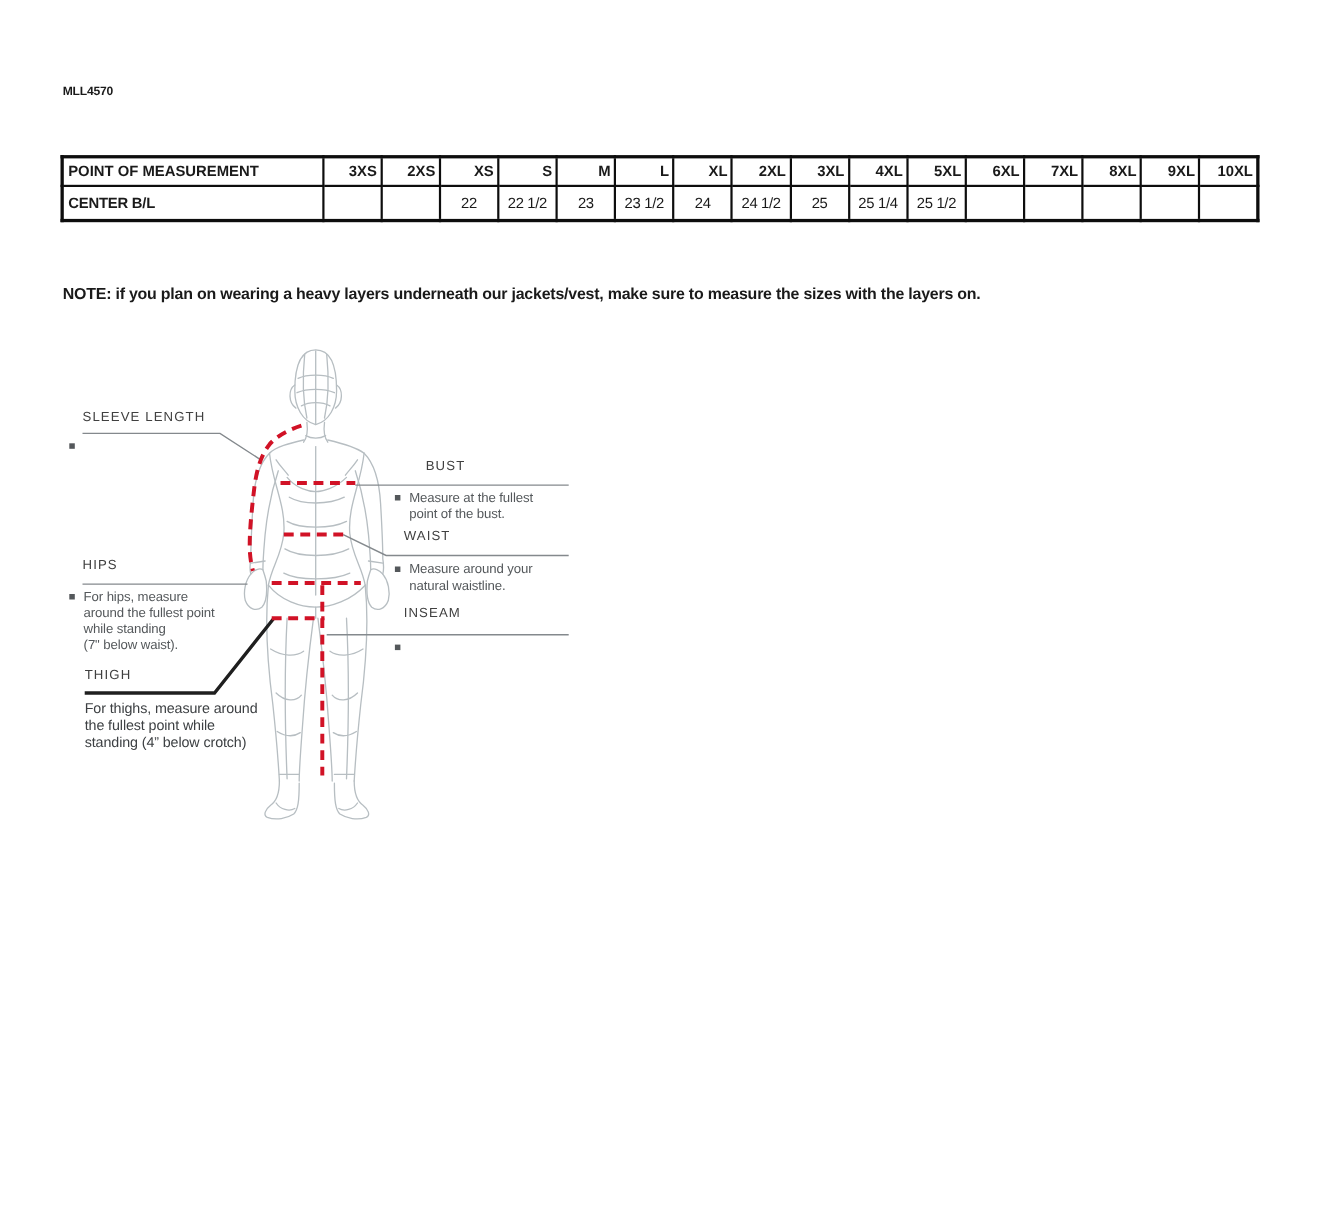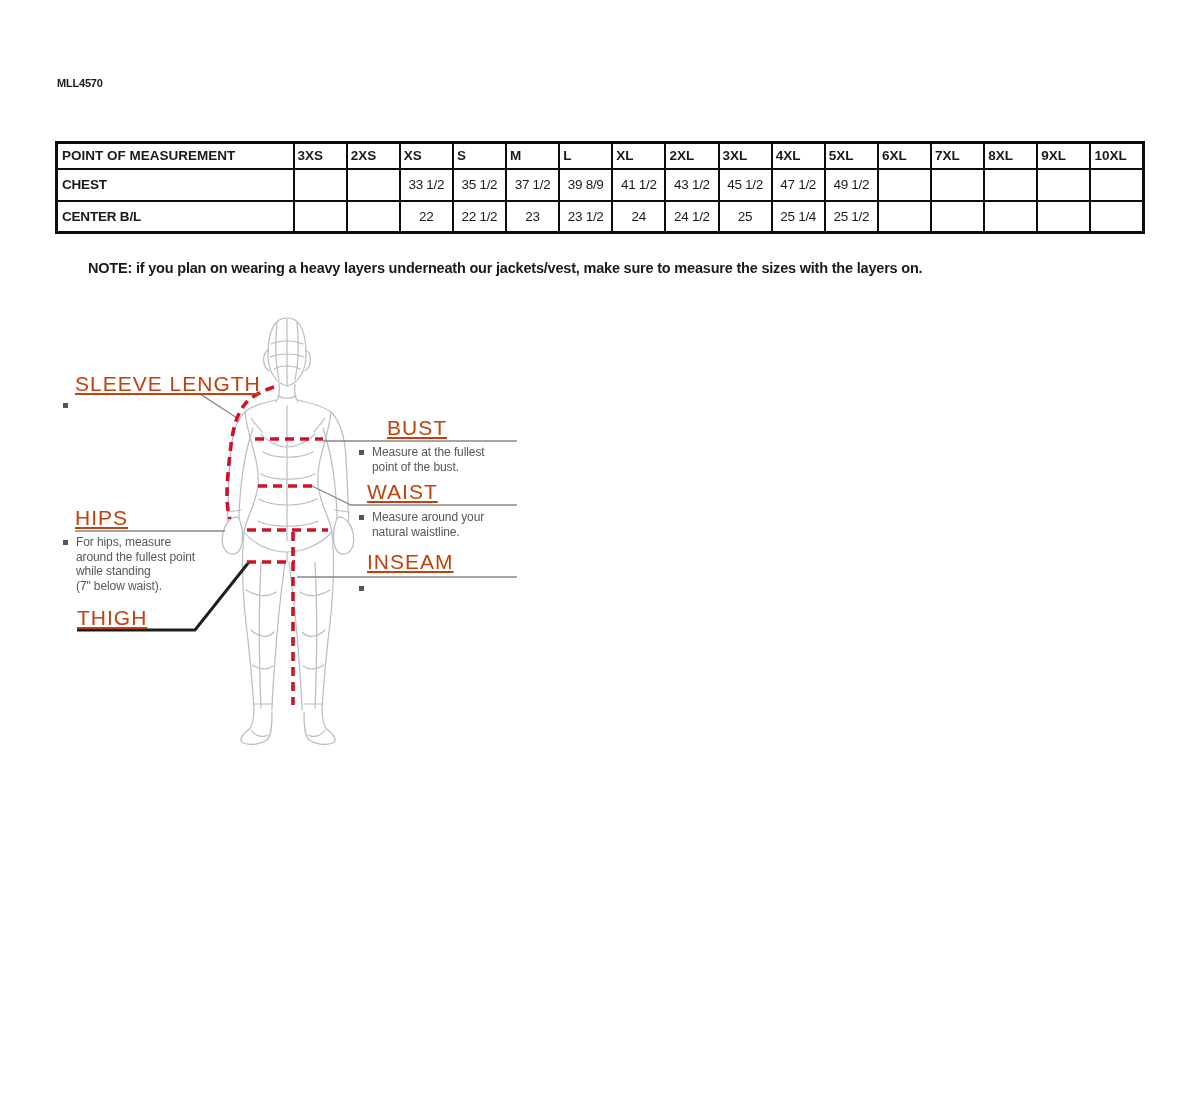--- a/index.html
+++ b/index.html
@@ -18,37 +18,36 @@
   table.size-table {
     width:100%; border-collapse:collapse; table-layout:fixed;
     border:3px solid #0d0d0d;
   }
   table.size-table th, table.size-table td {
     border:2px solid #0d0d0d;
     font-size:13.5px;
     padding:2px 3px;
     overflow:hidden; white-space:nowrap;
   }
-  table.size-table th { font-weight:bold; text-align:left; height:26px; }
+  table.size-table th { font-weight:bold; text-align:right; height:26px; }
   table.size-table th.pom { text-align:left; padding-left:4px; }
   table.size-table td { text-align:center; height:32px; font-weight:normal; letter-spacing:-0.3px; }
   table.size-table td.row-label { text-align:left; font-weight:bold; padding-left:4px; letter-spacing:-0.2px; }
   
   .note-line {
     position:absolute; left:57px; top:260px;
-    font-size:14.5px; font-weight:bold; letter-spacing:-0.2px;margin-left:31px;
+    font-size:14.5px; font-weight:bold; letter-spacing:-0.2px;
   }
   
   .guide { position:absolute; left:55px; top:300px; width:520px; height:470px; }
   .guide svg { position:absolute; left:0; top:0; }
   .anno { position:absolute; }
   .anno .hd {
-    font-size:21px; color:#c2410c; letter-spacing:1px; font-weight:normal;
+    font-size:12px; color:#404040; letter-spacing:1px; font-weight:normal;
     white-space:nowrap;
-    text-decoration:underline;
   }
   .anno .desc {
     display:flex; gap:8px;
     font-size:12px; line-height:14.6px; color:#54585b;
     white-space:pre-line; letter-spacing:-0.1px;
   }
   .anno .desc .bullet {
     flex:0 0 auto; width:5px; height:5px; background:#54585b; margin-top:5px;
   }
   .anno.thigh .desc { font-size:13px; line-height:15.5px; color:#3d4043; }
@@ -95,39 +94,20 @@
           <th>5XL</th>
           <th>6XL</th>
           <th>7XL</th>
           <th>8XL</th>
           <th>9XL</th>
           <th>10XL</th>
         </tr>
       </thead>
     <tbody id="size-body">
         <tr>
-          <td class="row-label">CHEST</td>
-          <td></td>
-          <td></td>
-          <td>33 1/2</td>
-          <td>35 1/2</td>
-          <td>37 1/2</td>
-          <td>39 8/9</td>
-          <td>41 1/2</td>
-          <td>43 1/2</td>
-          <td>45 1/2</td>
-          <td>47 1/2</td>
-          <td>49 1/2</td>
-          <td></td>
-          <td></td>
-          <td></td>
-          <td></td>
-          <td></td>
-        </tr>
-        <tr>
           <td class="row-label">CENTER B/L</td>
           <td></td>
           <td></td>
           <td>22</td>
           <td>22 1/2</td>
           <td>23</td>
           <td>23 1/2</td>
           <td>24</td>
           <td>24 1/2</td>
           <td>25</td>
@@ -245,20 +225,25 @@
   <div class="anno" style="left:8px; top:235px; width:175px;">
     <div class="desc"><span class="bullet"></span><span>For hips, measure
 around the fullest point
 while standing
 (7" below waist).</span></div>
   </div>
 
   <div class="anno thigh" style="left:22px; top:306px;">
     <div class="hd">THIGH</div>
   </div>
+  <div class="anno thigh" style="left:22px; top:336px; width:190px;">
+    <div class="desc"><span>For thighs, measure around
+the fullest point while
+standing (4” below crotch)</span></div>
+  </div>
 
   <div class="anno" style="left:312px; top:116px;margin-left:20px;">
     <div class="hd">BUST</div>
   </div>
   <div class="anno" style="left:304px; top:145px; width:170px;">
     <div class="desc"><span class="bullet"></span><span>Measure at the fullest
 point of the bust.</span></div>
   </div>
 
   <div class="anno" style="left:312px; top:180px;">

